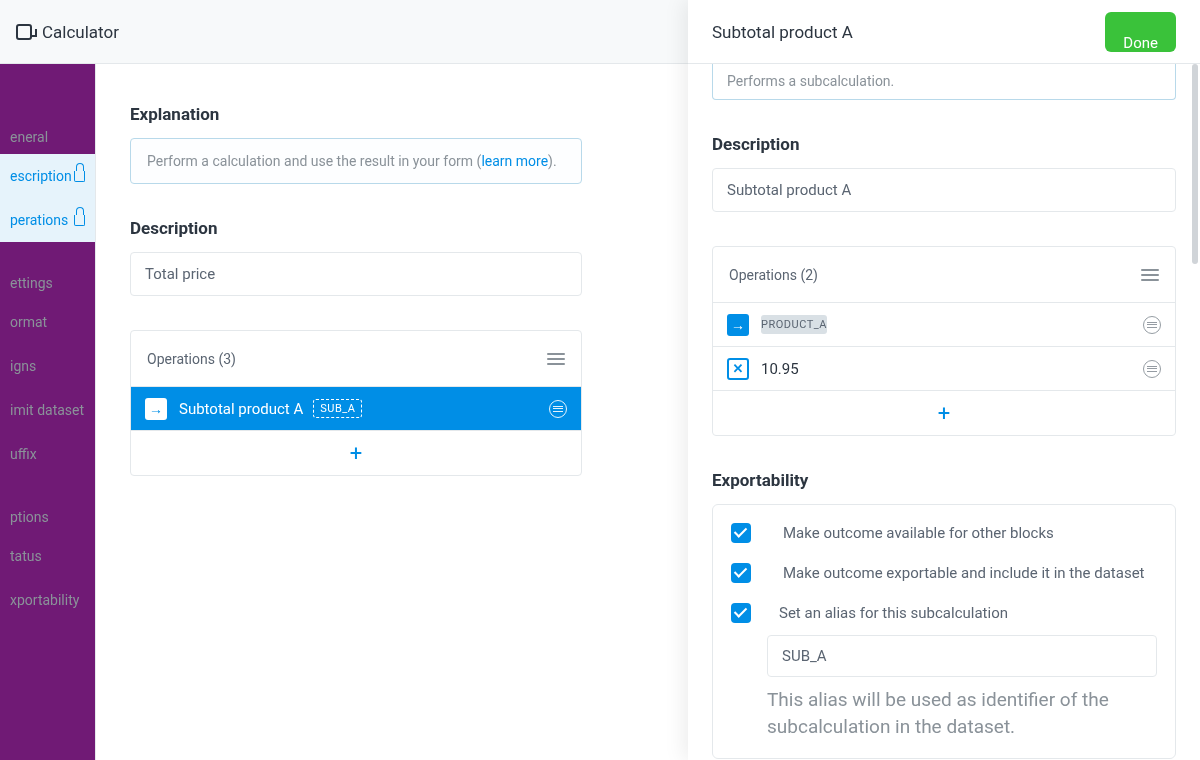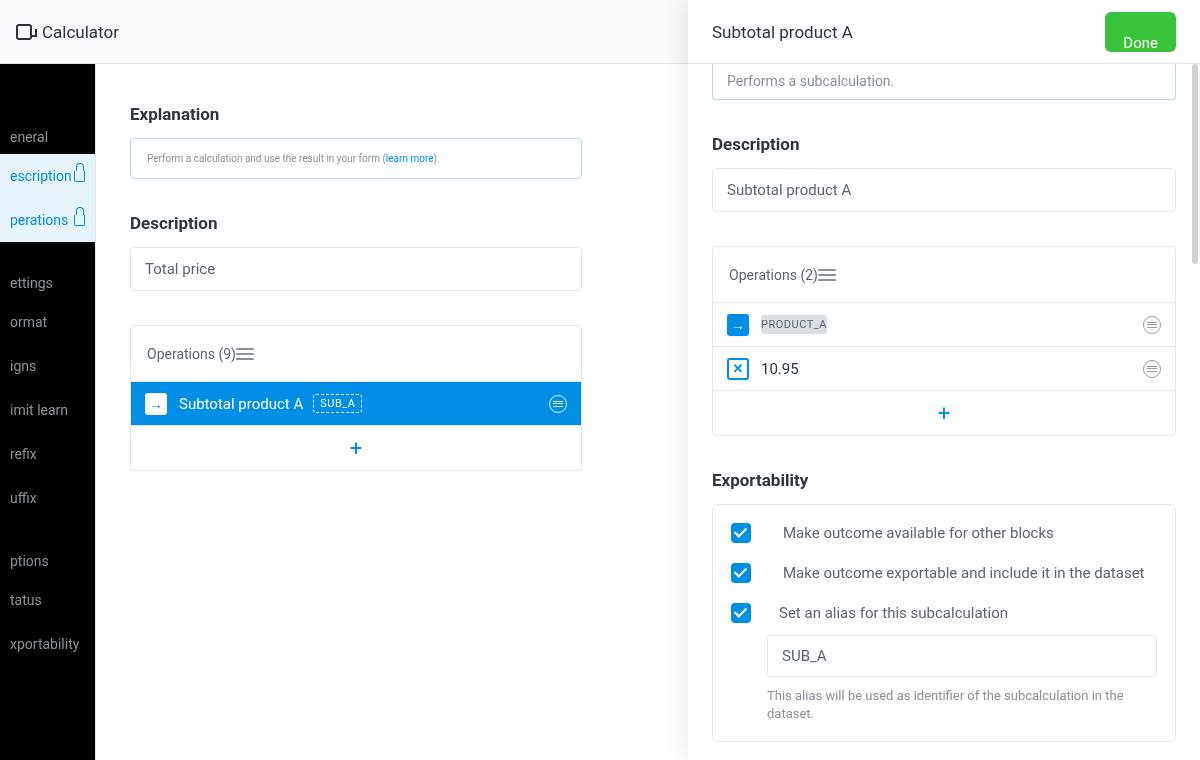--- a/index.html
+++ b/index.html
@@ -23,36 +23,36 @@
   .top .title-ic::after{content:"";position:absolute;right:-7px;top:3px;width:4px;height:6px;border-right:2px solid var(--text-dark);border-bottom:2px solid var(--text-dark);}
   .top .page-title{font-size:17px;color:var(--text-dark);}
   .top .actions{margin-left:auto;display:flex;gap:12px;margin-right:40px;}
   .btn{height:40px;border-radius:6px;padding:0 18px;border:0;font-size:15px;cursor:pointer;display:inline-flex;align-items:flex-end;gap:8px;}
   .btn-outline{background:#fff;border:1px solid var(--border);color:var(--blue);opacity:.45;}
   .btn-chev{width:0;height:0;border-left:5px solid transparent;border-right:5px solid transparent;border-top:6px solid var(--blue);}
   .btn-green{background:var(--green);color:#fff;}
   .btn-green-disabled{background:var(--green-light);color:#fff;}
   
   .body{flex:1;display:flex;overflow:hidden;}
-  .sidebar{width:96px;border-right:1px solid var(--border);background:#000000;padding-top:32px;display:flex;flex-direction:column;gap:0;text-align:center;}
+  .sidebar{width:96px;border-right:1px solid var(--border);background:#701a75;padding-top:32px;display:flex;flex-direction:column;gap:0;text-align:center;}
   .side-item{height:44px;display:flex;align-items:center;padding:0 10px;color:var(--text-light);font-size:14px;cursor:pointer;position:relative;justify-content:space-between;}
   .side-item.active{background:var(--blue-light);color:var(--blue);}
   .side-item.label{color:var(--text-light);font-size:14px;padding-top:24px;height:58px;pointer-events:none;}
   .lock-ic{width:11px;height:11px;border:1.5px solid var(--blue);border-top:none;border-radius:0 0 2px 2px;position:relative;flex-shrink:0;}
   .lock-ic::before{content:"";position:absolute;top:-8px;left:1px;width:6px;height:7px;border:1.5px solid var(--blue);border-bottom:none;border-radius:4px 4px 0 0;}
   
   .main{flex:1;overflow-y:auto;padding:40px 34px 40px 34px;}
   h4{font-size:17px;font-weight:700;color:var(--text-dark);margin:0 0 14px 0;}
-  .info-box{border:1px solid var(--info-border);background:#fdfeff;border-radius:4px;padding:14px 16px;color:var(--text-light);font-size:10px;}
+  .info-box{border:1px solid var(--info-border);background:#fdfeff;border-radius:4px;padding:14px 16px;color:var(--text-light);font-size:14px;}
   .info-box a{color:var(--blue);text-decoration:none;}
   .spacer{height:34px;}
   .input{width:100%;height:44px;border:1px solid var(--border);border-radius:4px;padding:0 14px;font-size:15px;color:var(--text-medium);}
   
   .ops-panel{border:1px solid var(--border);border-radius:4px;}
-  .ops-head{height:56px;display:flex;align-items:center;justify-content:flex-start;padding:0 16px;border-bottom:1px solid var(--border);}
+  .ops-head{height:56px;display:flex;align-items:center;justify-content:space-between;padding:0 16px;border-bottom:1px solid var(--border);}
   .ops-head span{color:var(--text-medium);}
   .menu-lines{display:flex;flex-direction:column;gap:3px;width:18px;cursor:pointer;}
   .menu-lines i{height:2px;background:var(--text-light);border-radius:1px;display:block;}
   .op-row{height:44px;display:flex;align-items:center;padding:0 14px;border-bottom:1px solid var(--border);gap:12px;}
   .op-row.sel{background:var(--blue);color:#fff;}
   .op-row:last-of-type{border-bottom:none;}
   .op-ic{width:22px;height:22px;border-radius:3px;display:flex;align-items:center;justify-content:center;flex-shrink:0;}
   .op-ic.arrow{background:var(--blue);color:#fff;}
   .op-row.sel .op-ic.arrow{background:#fff;color:var(--blue);}
   .op-ic.arrow::after{content:"→";font-size:14px;font-weight:bold;}
@@ -73,21 +73,21 @@
   .ov-body{flex:1;overflow-y:auto;padding:0 24px 40px 24px;}
   .ov-scrollbar{position:absolute;right:2px;top:64px;width:6px;height:200px;background:#d0d4d8;border-radius:3px;}
   
   .export-box{border:1px solid var(--border);border-radius:6px;padding:18px 18px 18px 18px;}
   .chk-row{display:flex;align-items:flex-start;gap:32px;margin-bottom:20px;}
   .chk-row:last-child{margin-bottom:0;}
   .chk{width:20px;height:20px;background:var(--blue);border-radius:4px;flex-shrink:0;position:relative;cursor:pointer;}
   .chk::after{content:"";position:absolute;left:6px;top:2px;width:5px;height:10px;border-right:2px solid #fff;border-bottom:2px solid #fff;transform:rotate(45deg);}
   .chk-label{color:var(--text-medium);font-size:15px;line-height:20px;}
   .alias-block{margin-left:36px;}
-  .helper{font-size:13px;color:var(--text-light);margin-top:10px;line-height:1.4;}
+  .helper{font-size:19px;color:var(--text-light);margin-top:10px;line-height:1.4;}
   .partial-info{border:1px solid var(--info-border);border-top:none;border-radius:0 0 4px 4px;padding:10px 14px;color:var(--text-light);font-size:14px;margin-top:-1px;}
 </style>
 </head>
 <body>
 
 <div class="app">
 
   <div class="top">
     <span class="title-ic"></span>
     <span class="page-title">Calculator</span>
@@ -119,24 +119,21 @@
       <div class="side-item label">
           <span>ettings</span>
         </div>
       <div class="side-item">
           <span>ormat</span>
         </div>
       <div class="side-item">
           <span>igns</span>
         </div>
       <div class="side-item">
-          <span>imit learn</span>
-        </div>
-      <div class="side-item">
-          <span>refix</span>
+          <span>imit dataset</span>
         </div>
       <div class="side-item">
           <span>uffix</span>
         </div>
       <div class="side-item label">
           <span>ptions</span>
         </div>
       <div class="side-item">
           <span>tatus</span>
         </div>
@@ -153,21 +150,21 @@
 
       <div class="spacer"></div>
 
       <h4>Description</h4>
       <input class="input" value="Total price" style="">
 
       <div class="spacer"></div>
 
       <div class="ops-panel">
         <div class="ops-head">
-          <span>Operations (9)</span>
+          <span>Operations (3)</span>
           <span class="menu-lines">
               <i></i>
               <i></i>
               <i></i>
             </span>
         </div>
         <div class="op-row sel">
           <span class="op-ic arrow"></span>
           <span class="op-label">
             <span>Subtotal product A</span>

